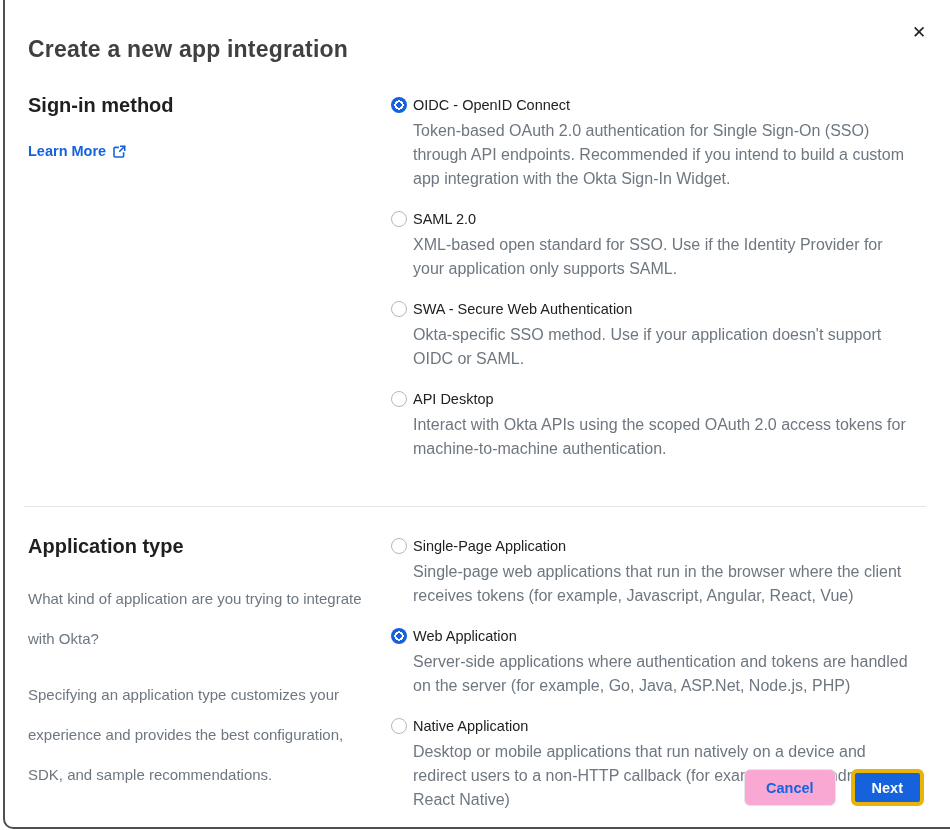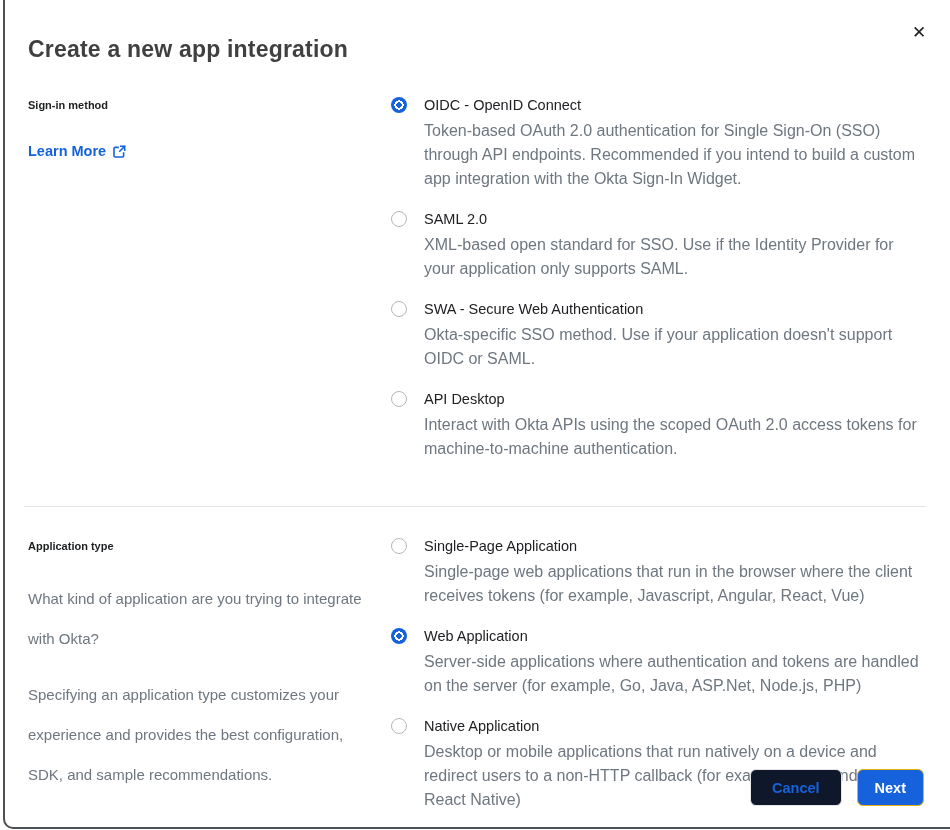--- a/index.html
+++ b/index.html
@@ -39,21 +39,21 @@
   }
   .section {
     display: grid;
     grid-template-columns: 337px 1fr;
     column-gap: 26px;
     padding: 0 26px 0 28px;
   }
   .section-1 { margin-top: 32px; }
   .section-2 { margin-top: 29px; }
   .section-label {
-    font-size: 11px;
+    font-size: 20px;
     font-weight: bold;
     color: #1d1f21;
     line-height: 21px;
   }
   .learn-more {
     display: inline-flex;
     align-items: center;
     gap: 7px;
     margin-top: 27px;
     font-size: 14.5px;
@@ -65,21 +65,21 @@
   .left-col p {
     margin-top: 16px;
     font-size: 15px;
     line-height: 40px;
     color: #6e7780;
   }
   .left-col p.first-para { margin-top: 22px; }
   .radio-option {
     display: flex;
     align-items: flex-start;
-    gap: 17px;
+    gap: 6px;
     margin-bottom: 18px;
     cursor: pointer;
   }
   .right-col .radio-option:last-child { margin-bottom: 0; }
   .radio {
     flex: 0 0 16px;
     width: 16px; height: 16px;
     margin-top: 2px;
     border-radius: 50%;
     border: 1.5px solid #b4b7bb;
@@ -121,28 +121,28 @@
   .btn {
     height: 37px;
     border-radius: 6px;
     font-family: "Liberation Sans", sans-serif;
     font-size: 14.5px;
     font-weight: bold;
     cursor: pointer;
   }
   .btn-cancel {
     padding: 0 21px;
-    background: #0f172a;
+    background: #f9a8d4;
     border: 1px solid #e5e6ea;
     color: #1662dd;
   }
   .btn-next {
     padding: 0 17px;
     background: #1662dd;
-    border: 1px solid #eab308;
+    border: 4px solid #eab308;
     color: #ffffff;
   }
 </style>
 </head>
 <body>
 
 <div class="modal">
   <div class="modal-frame"></div>
 
   <button class="close-btn">

